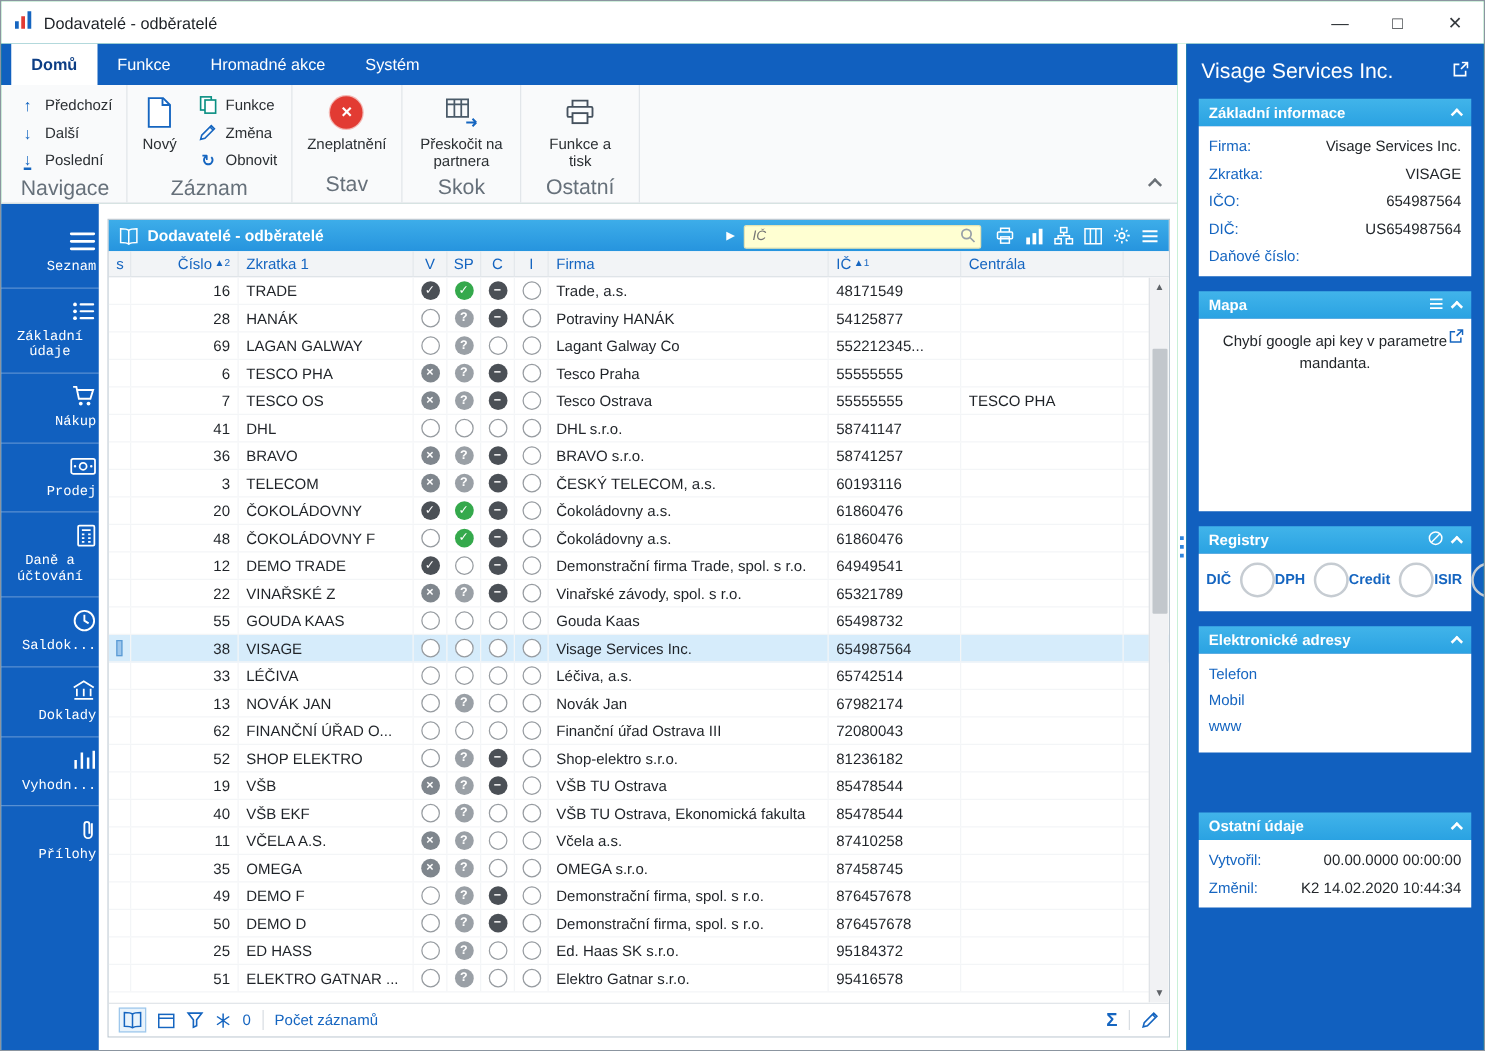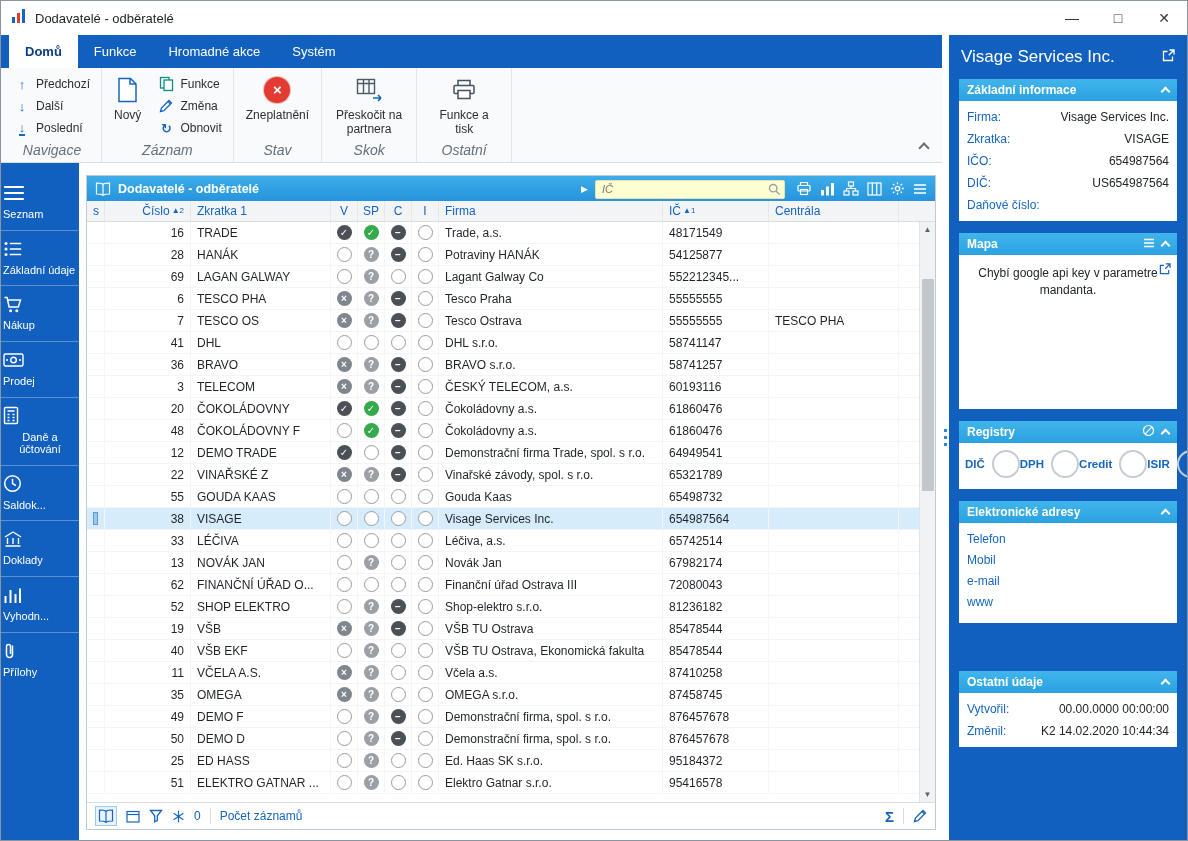--- a/index.html
+++ b/index.html
@@ -15,33 +15,33 @@
 .bodyrow{flex:1;display:flex;min-height:0;}
 .leftcol{flex:1;display:flex;flex-direction:column;min-width:0;}
 
 .menubar{height:33px;flex:0 0 33px;background:#1160bf;display:flex;align-items:stretch;padding-left:8px;}
 .mtab{padding:0 16px;display:flex;align-items:center;color:#fff;font-size:13px;cursor:default;}
 .mtab.active{background:#fff;color:#0d3e85;font-weight:700;}
 
 .ribbon{height:95px;flex:0 0 95px;background:#f9fafb;border-bottom:1px solid #d9dee3;display:flex;position:relative;padding-left:2px;}
 .rgroup{display:flex;flex-direction:column;border-right:1px solid #e2e6ea;padding:3px 8px 0;}
 .rgroup-content{flex:1;display:flex;align-items:flex-start;gap:10px;}
-.glabel{text-align:center;font-size:14px;color:#66707a;padding:3px 0 4px;font-style:italic;}
+.glabel{text-align:center;font-size:17px;color:#66707a;padding:3px 0 4px;}
 .navcol,.smallcol{display:flex;flex-direction:column;gap:2px;padding-top:3px;}
 .nav-item,.sm-item{display:flex;align-items:center;gap:6px;font-size:12px;color:#2b2f33;height:20px;padding:0 3px;white-space:nowrap;}
 .nav-ico,.sm-ico{color:#1565c0;font-weight:700;font-size:13px;width:16px;display:flex;justify-content:center;line-height:1;}
 .nav-ico.bar span{border-bottom:2px solid #1565c0;line-height:1;}
 .bigbtn{display:flex;flex-direction:column;align-items:center;font-size:12px;color:#2b2f33;text-align:center;padding:4px 4px 0;max-width:78px;line-height:1.2;}
 .bigbtn .bicon{height:30px;display:flex;align-items:center;justify-content:center;margin-bottom:3px;}
 .redx{width:26px;height:26px;border-radius:50%;background:#e23b33;color:#fff;font-size:15px;font-weight:700;display:flex;align-items:center;justify-content:center;box-shadow:0 0 0 1px #f3b7b3;}
 .rib-chev{position:absolute;right:14px;bottom:10px;width:8px;height:8px;border-left:2px solid #6a7076;border-top:2px solid #6a7076;transform:rotate(45deg);}
 
 .workspace{flex:1;display:flex;min-height:0;background:#fff;}
 .sidebar{width:78px;flex:0 0 78px;background:#1160bf;display:flex;flex-direction:column;padding-top:12px;}
-.side-item{display:flex;flex-direction:column;align-items:flex-start;gap:5px;padding:8px 2px 9px;color:#fff;font-size:11px;line-height:1.15;text-align:center;}
+.side-item{display:flex;flex-direction:column;align-items:flex-end;gap:5px;padding:8px 2px 9px;color:#fff;font-size:11px;line-height:1.15;text-align:center;font-family:Liberation Mono, monospace;}
 .side-item + .side-item{border-top:1px solid rgba(255,255,255,.3);}
 .side-ico{height:20px;display:flex;align-items:center;}
 
 .content{flex:1;display:flex;flex-direction:column;padding:12px 6px 10px 7px;min-width:0;}
 .grid-wrap{flex:1;border:1px solid #bfcad3;display:flex;flex-direction:column;min-height:0;background:#fff;}
 .tbl-titlebar{height:25px;flex:0 0 25px;background:linear-gradient(180deg,#3dade9,#2694de);display:flex;align-items:center;gap:7px;padding:0 8px;color:#fff;}
 .tbl-title{font-size:12.5px;font-weight:700;white-space:nowrap;}
 .spacer{flex:1;}
 .play{font-size:9px;color:#fff;}
 .searchbox{position:relative;width:190px;height:19px;flex:0 0 190px;margin-right:4px;}
@@ -1130,21 +1130,20 @@
 
       <section class="rp-section">
         <div class="rp-header">
           <span>Elektronické adresy</span>
           <span class="sp"></span>
           <span class="chev"></span>
         </div>
         <div class="rp-body adr-body">
             <div class="adr-link">Telefon</div>
             <div class="adr-link">Mobil</div>
-            <div class="adr-link">e-mail</div>
             <div class="adr-link">www</div>
           </div>
       </section>
 
       <section class="rp-section ostatni">
         <div class="rp-header">
           <span>Ostatní údaje</span>
           <span class="sp"></span>
           <span class="chev"></span>
         </div>

